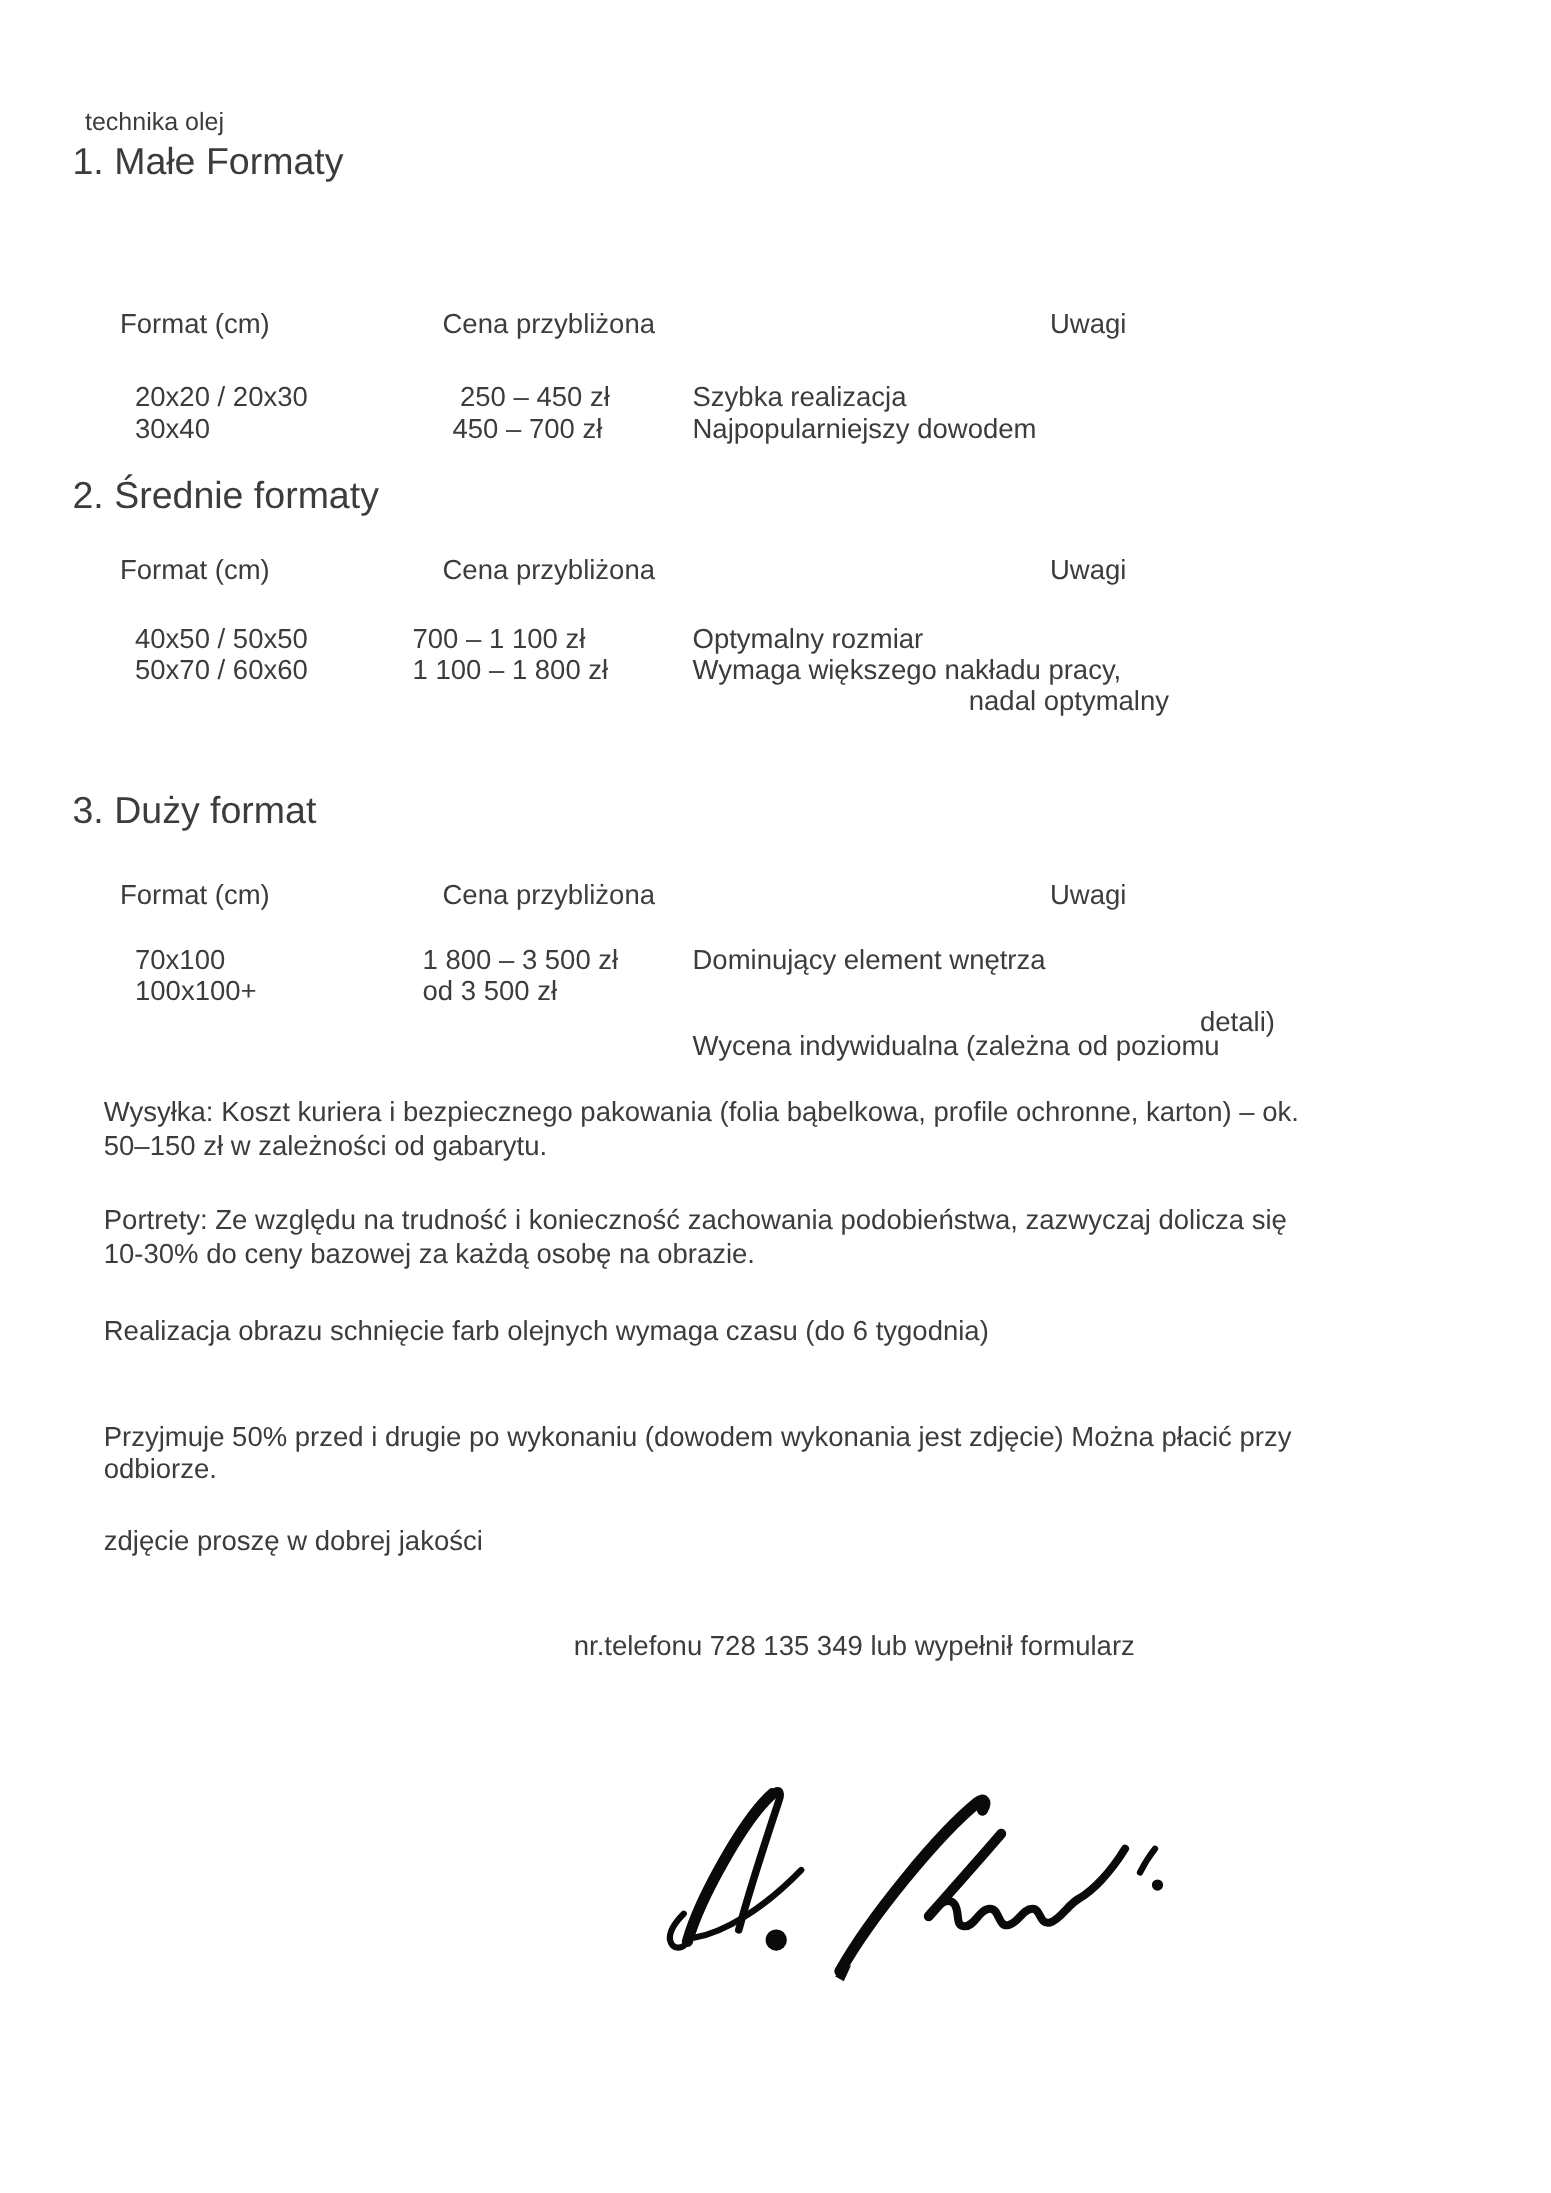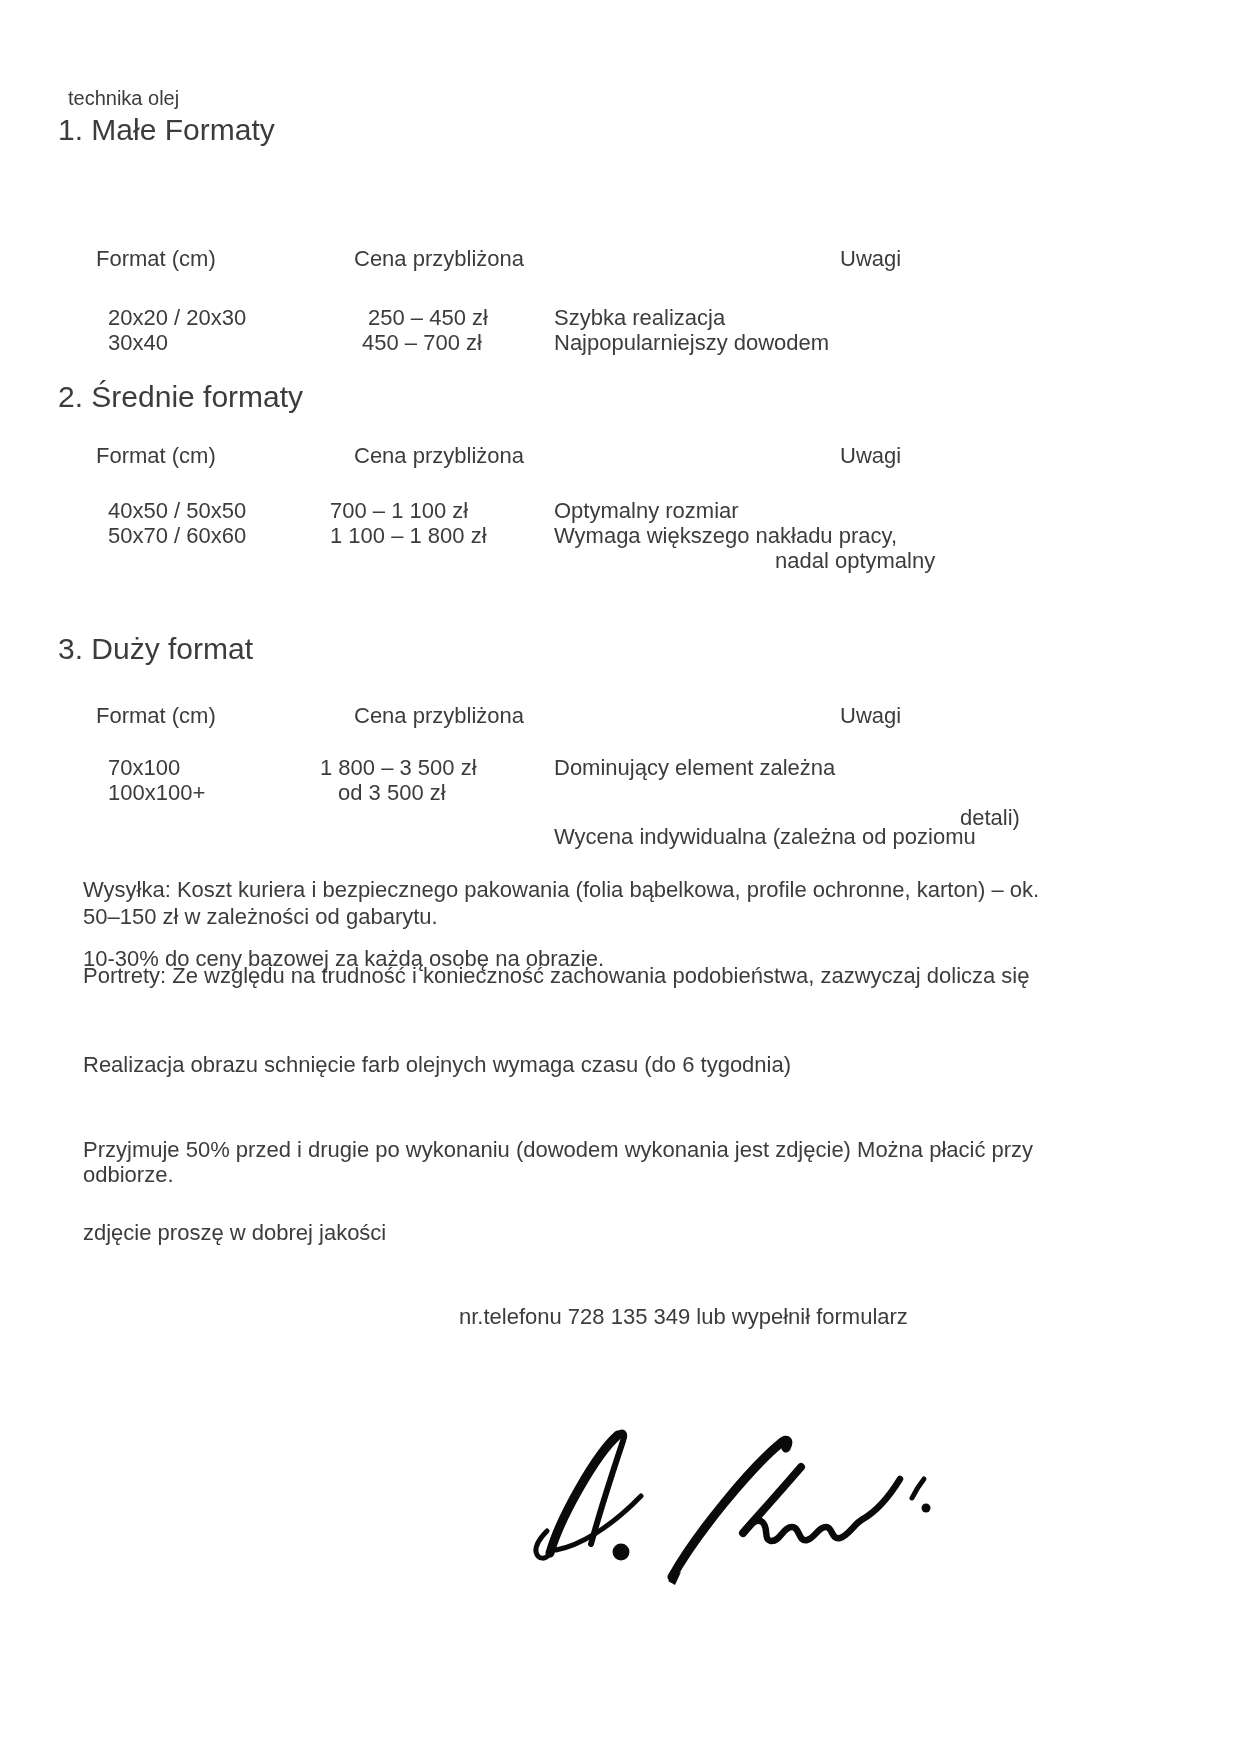--- a/index.html
+++ b/index.html
@@ -52,33 +52,33 @@
   <div class="t" style="left:554px;top:523px">Wymaga większego nakładu pracy,</div>
   <div class="t" style="left:775px;top:548px">nadal optymalny</div>
 
   <div class="h" style="left:58px;top:632px">3. Duży format</div>
 
   <div class="t" style="left:96px;top:703px">Format (cm)</div>
   <div class="t" style="left:354px;top:703px">Cena przybliżona</div>
   <div class="t" style="left:840px;top:703px">Uwagi</div>
 
   <div class="t" style="left:108px;top:755px">70x100</div>
-  <div class="t" style="left:320px;top:755px">1 800 – 3 500 zł</div>
-  <div class="t" style="left:554px;top:755px">Dominujący element zależna</div>
+  <div class="t" style="left:338px;top:755px">1 800 – 3 500 zł</div>
+  <div class="t" style="left:554px;top:755px">Dominujący element wnętrza</div>
 
   <div class="t" style="left:108px;top:780px">100x100+</div>
   <div class="t" style="left:338px;top:780px">od 3 500 zł</div>
   <div class="t" style="left:554px;top:824px">Wycena indywidualna (zależna od poziomu</div>
   <div class="t" style="left:960px;top:805px">detali)</div>
 
   <div class="t" style="left:83px;top:877px">Wysyłka: Koszt kuriera i bezpiecznego pakowania (folia bąbelkowa, profile ochronne, karton) – ok.</div>
   <div class="t" style="left:83px;top:904px">50–150 zł w zależności od gabarytu.</div>
 
   <div class="t" style="left:83px;top:963px">Portrety: Ze względu na trudność i konieczność zachowania podobieństwa, zazwyczaj dolicza się</div>
-  <div class="t" style="left:83px;top:946px">10-30% do ceny bazowej za każdą osobę na obrazie.</div>
+  <div class="t" style="left:83px;top:990px">10-30% do ceny bazowej za każdą osobę na obrazie.</div>
 
   <div class="t" style="left:83px;top:1052px">Realizacja obrazu schnięcie farb olejnych wymaga czasu (do 6 tygodnia)</div>
 
   <div class="t" style="left:83px;top:1137px">Przyjmuje 50% przed i drugie po wykonaniu (dowodem wykonania jest zdjęcie) Można płacić przy</div>
   <div class="t" style="left:83px;top:1162px">odbiorze.</div>
 
   <div class="t" style="left:83px;top:1220px">zdjęcie proszę w dobrej jakości</div>
 
   <div class="t" style="left:459px;top:1304px">nr.telefonu 728 135 349 lub wypełnił formularz</div>
 

